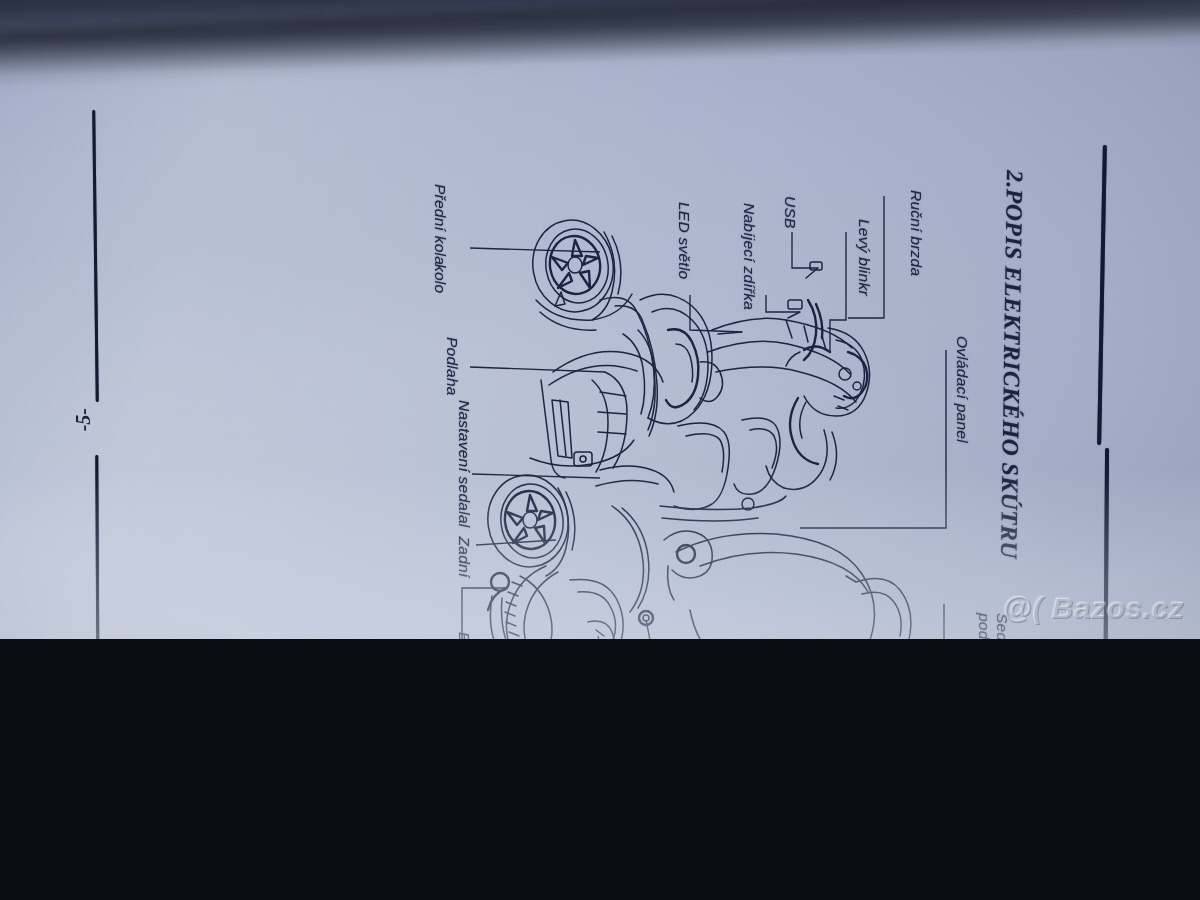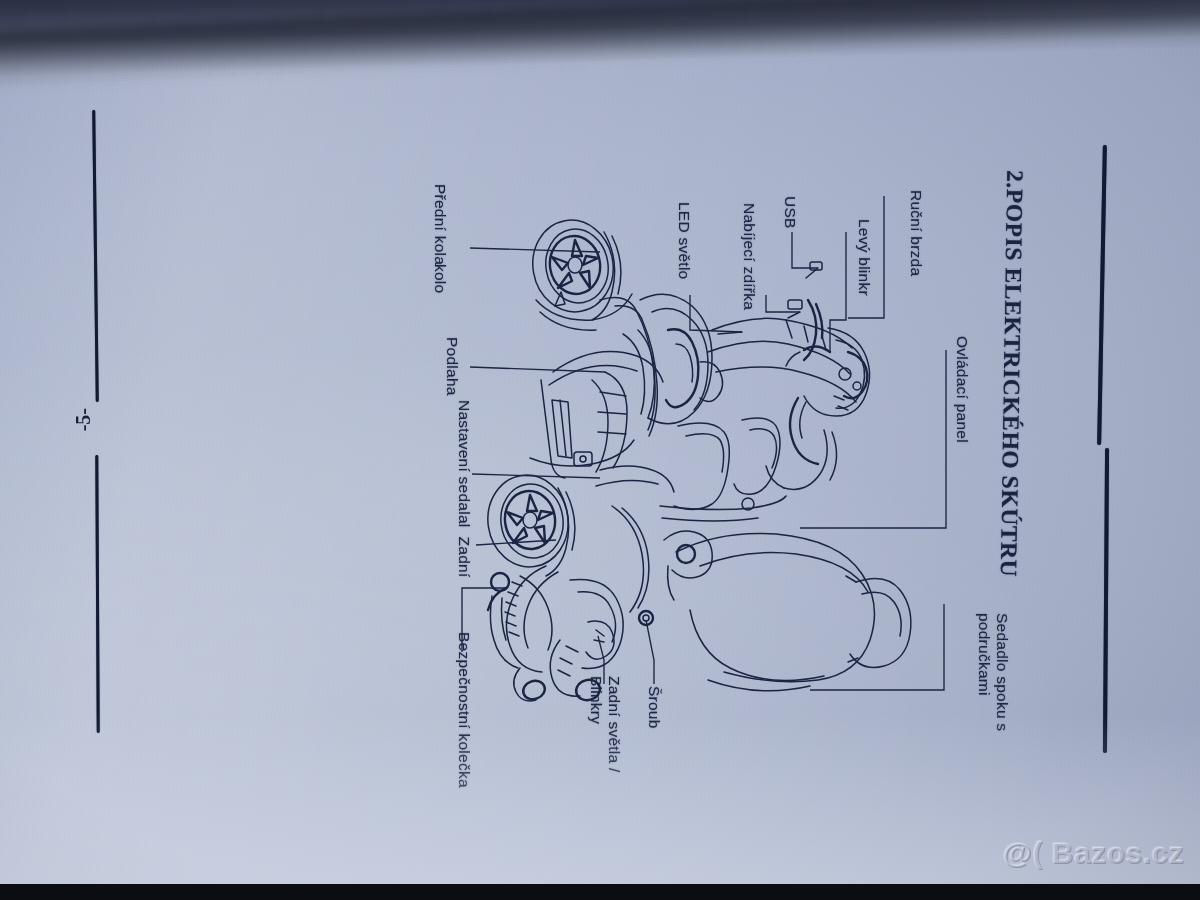--- a/index.html
+++ b/index.html
@@ -1,23 +1,24 @@
 <!DOCTYPE html>
 <html><head>
 <meta charset="utf-8">
 <style>
   * { margin:0; padding:0; box-sizing:border-box; }
   html,body { width:1200px; height:900px; overflow:hidden; background:#0b0d12; }
 
   #page {
-    position:relative; width:1200px; height:884px;
+    position:relative; width:1200px; height:639px;
     font-family:"Liberation Serif", serif;
     overflow:hidden;
     background:
       radial-gradient(130% 90% at 40% 55%, #b3bcd2 0%, #aab4cc 42%, #9fa9c4 72%, #97a2bd 100%);
+    font-style: italic;
   }
 
   
   .sheen-a {
     position:absolute; inset:0;
     background:linear-gradient(104deg,
       rgba(255,255,255,0.00) 0%,
       rgba(255,255,255,0.13) 18%,
       rgba(255,255,255,0.05) 38%,
       rgba(255,255,255,0.00) 58%,

